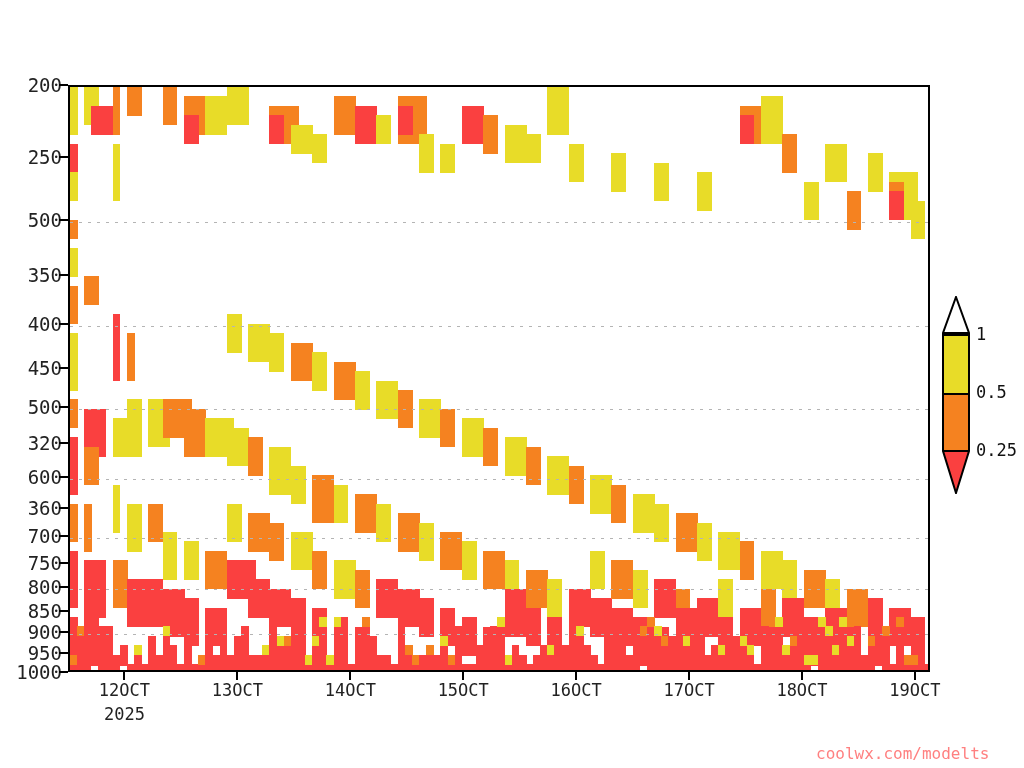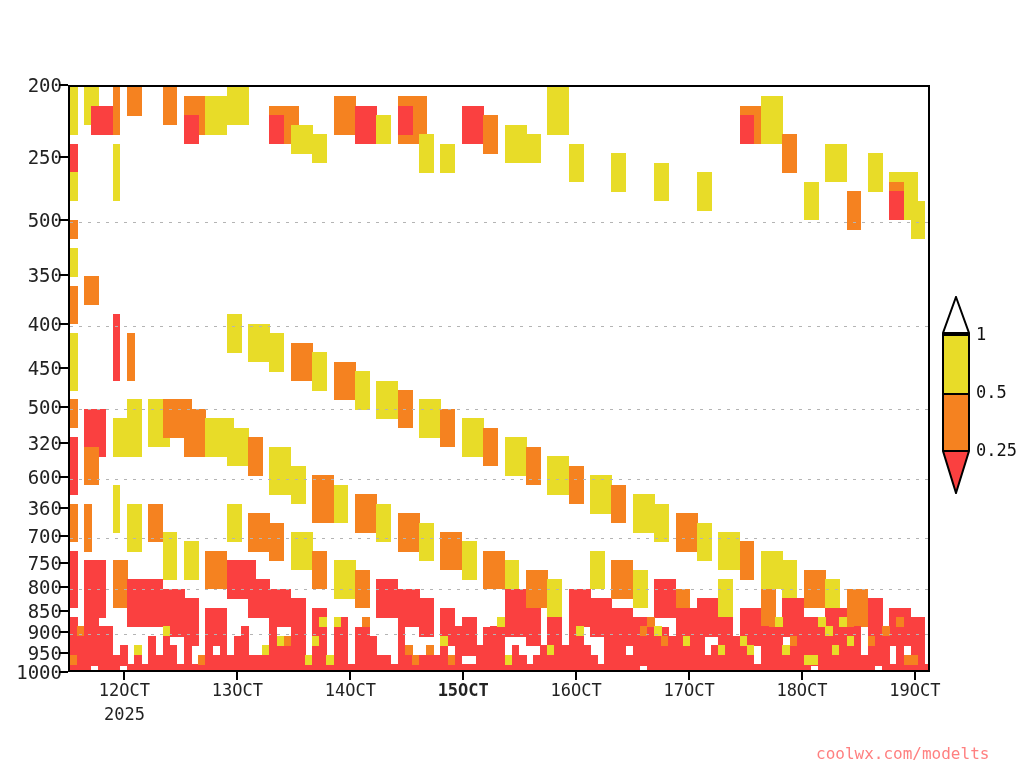--- a/index.html
+++ b/index.html
@@ -446,21 +446,21 @@
   </div>
 
   <div class="xlabels" id="xlabels">
       <div class="xtick" style="left: 56.461px;">12OCT</div>
       <div class="xtickmark" style="left: 55.461px;"></div>
       <div class="xsub" style="left: 56.461px; top: 24px;">2025</div>
       <div class="xtick" style="left: 169.383px;">13OCT</div>
       <div class="xtickmark" style="left: 168.383px;"></div>
       <div class="xtick" style="left: 282.305px;">14OCT</div>
       <div class="xtickmark" style="left: 281.305px;"></div>
-      <div class="xtick" style="left: 395.227px; font-weight: bold;">15OCT</div>
+      <div class="xtick" style="left: 395.227px;">15OCT</div>
       <div class="xtickmark" style="left: 394.227px;"></div>
       <div class="xtick" style="left: 508.149px;">16OCT</div>
       <div class="xtickmark" style="left: 507.149px;"></div>
       <div class="xtick" style="left: 621.071px;">17OCT</div>
       <div class="xtickmark" style="left: 620.071px;"></div>
       <div class="xtick" style="left: 733.993px;">18OCT</div>
       <div class="xtickmark" style="left: 732.993px;"></div>
       <div class="xtick" style="left: 846.915px;">19OCT</div>
       <div class="xtickmark" style="left: 845.915px;"></div>
     </div>

